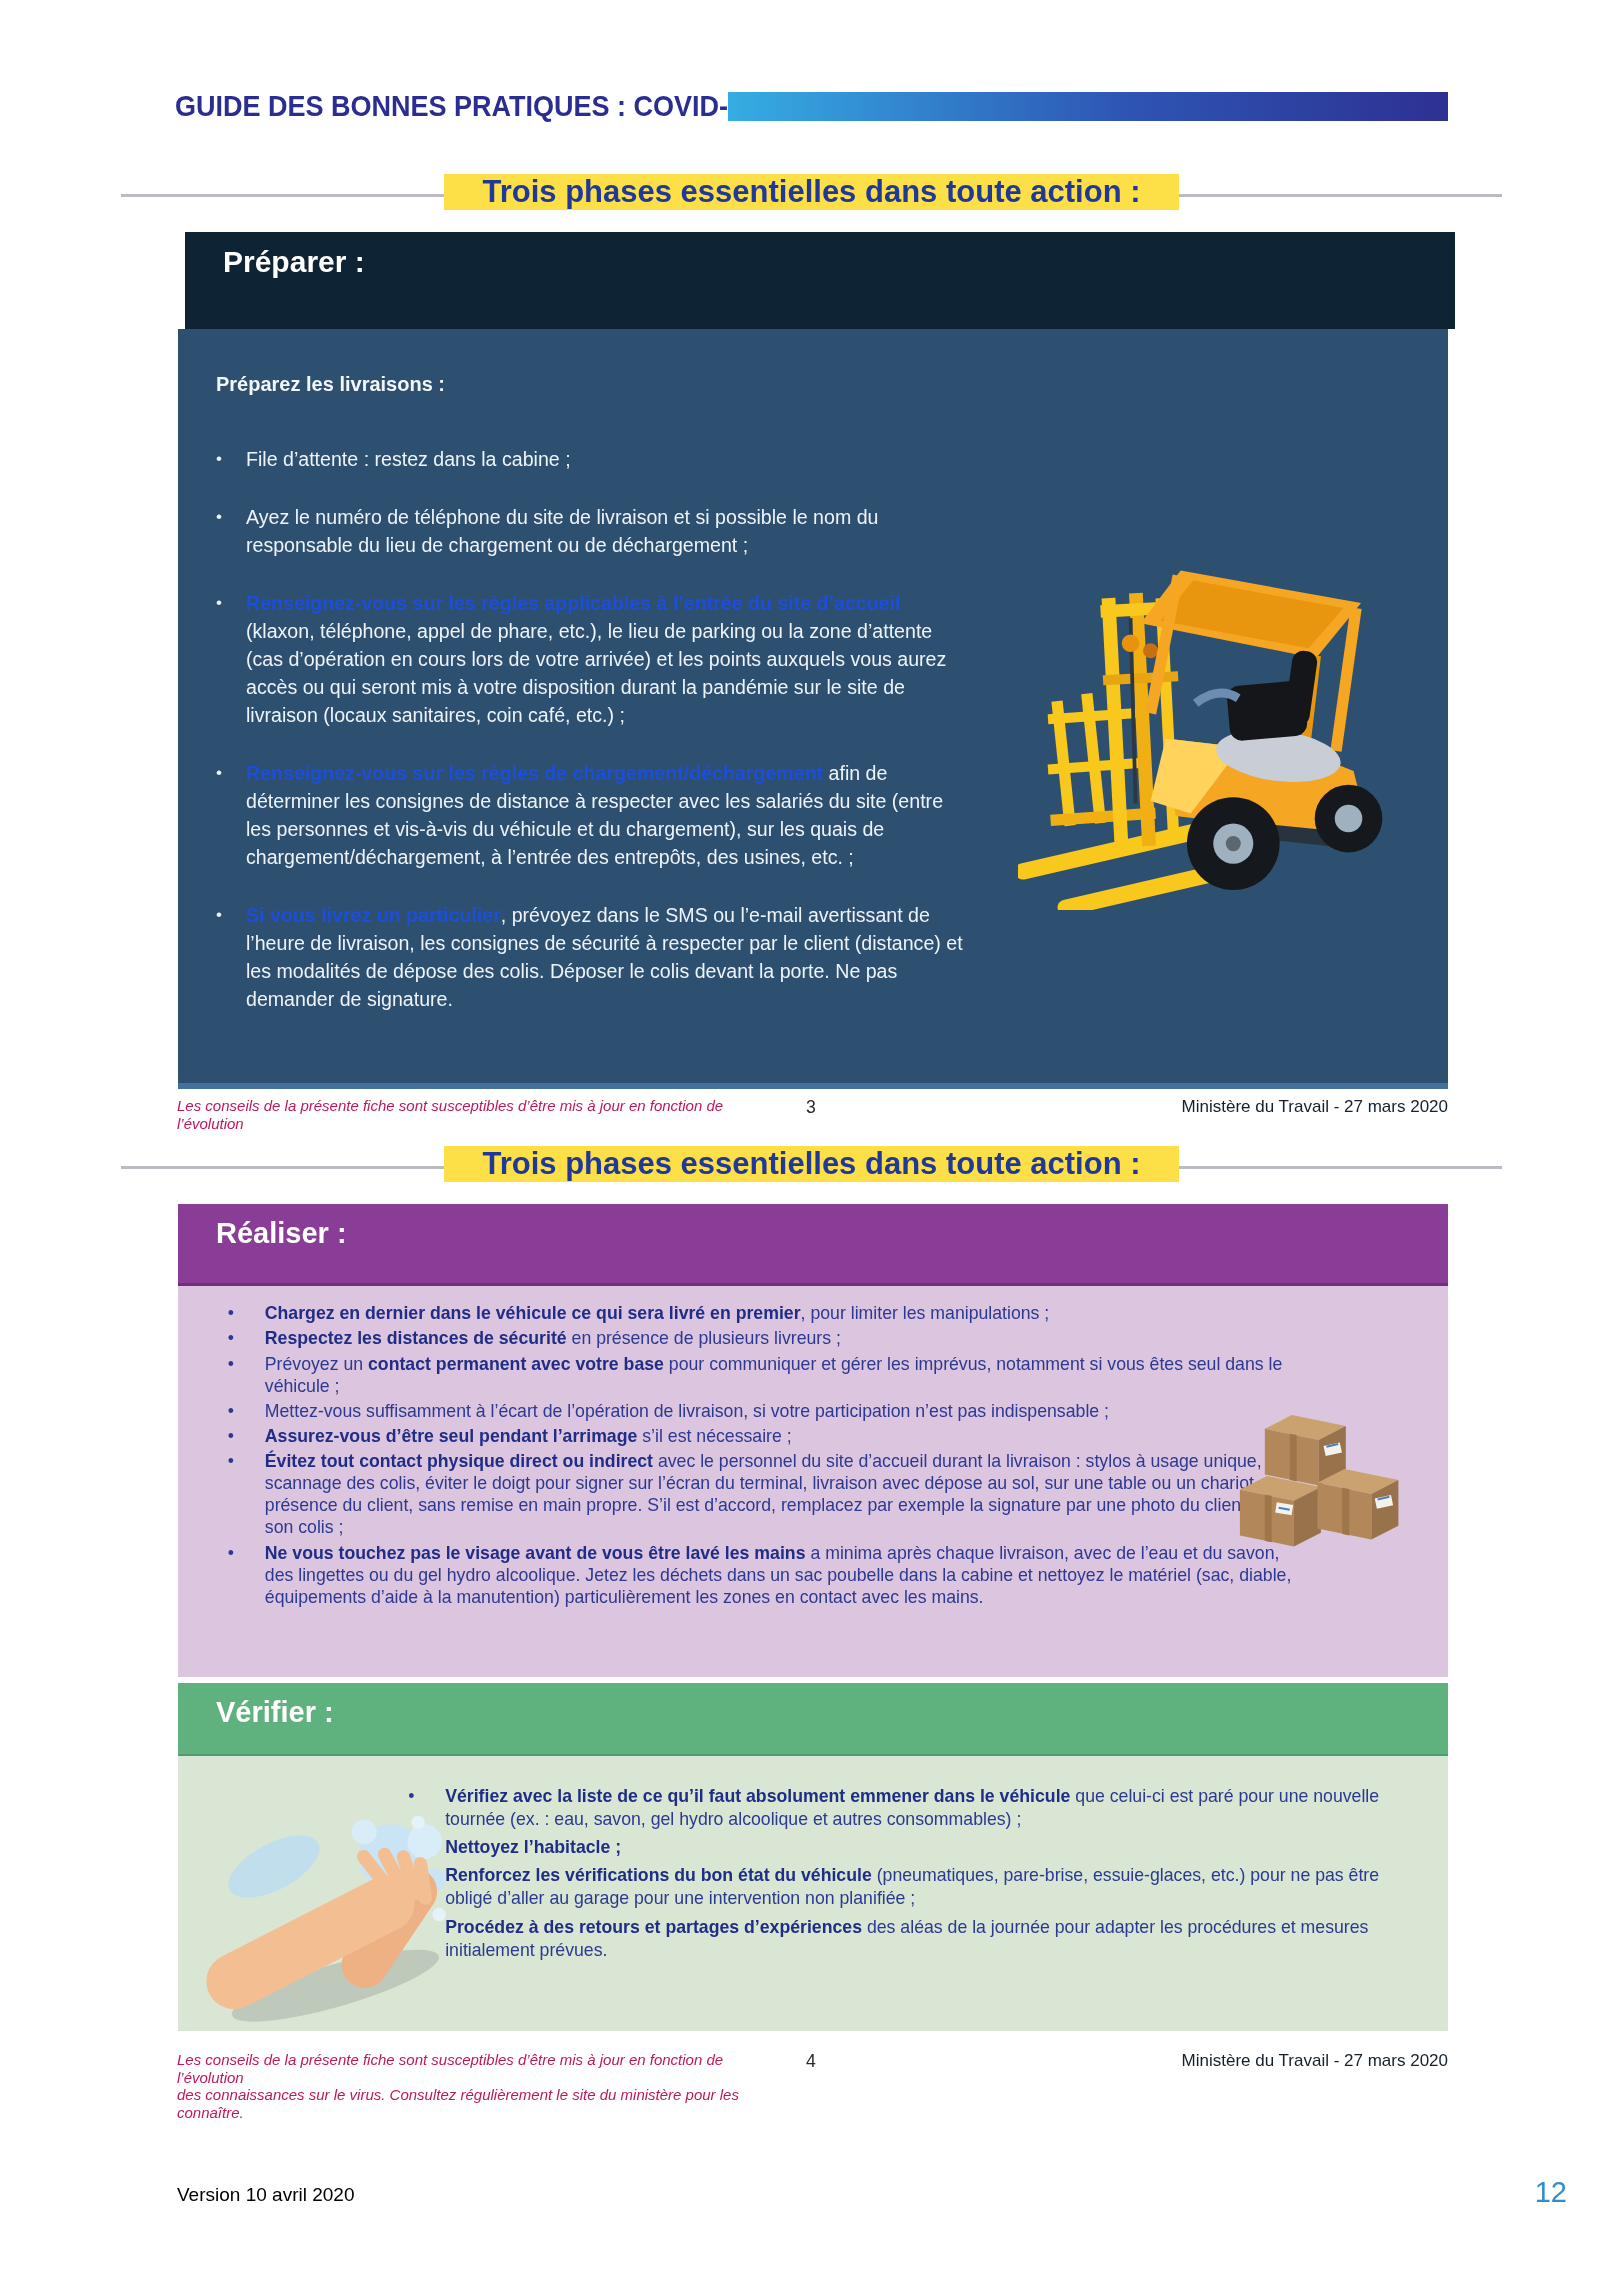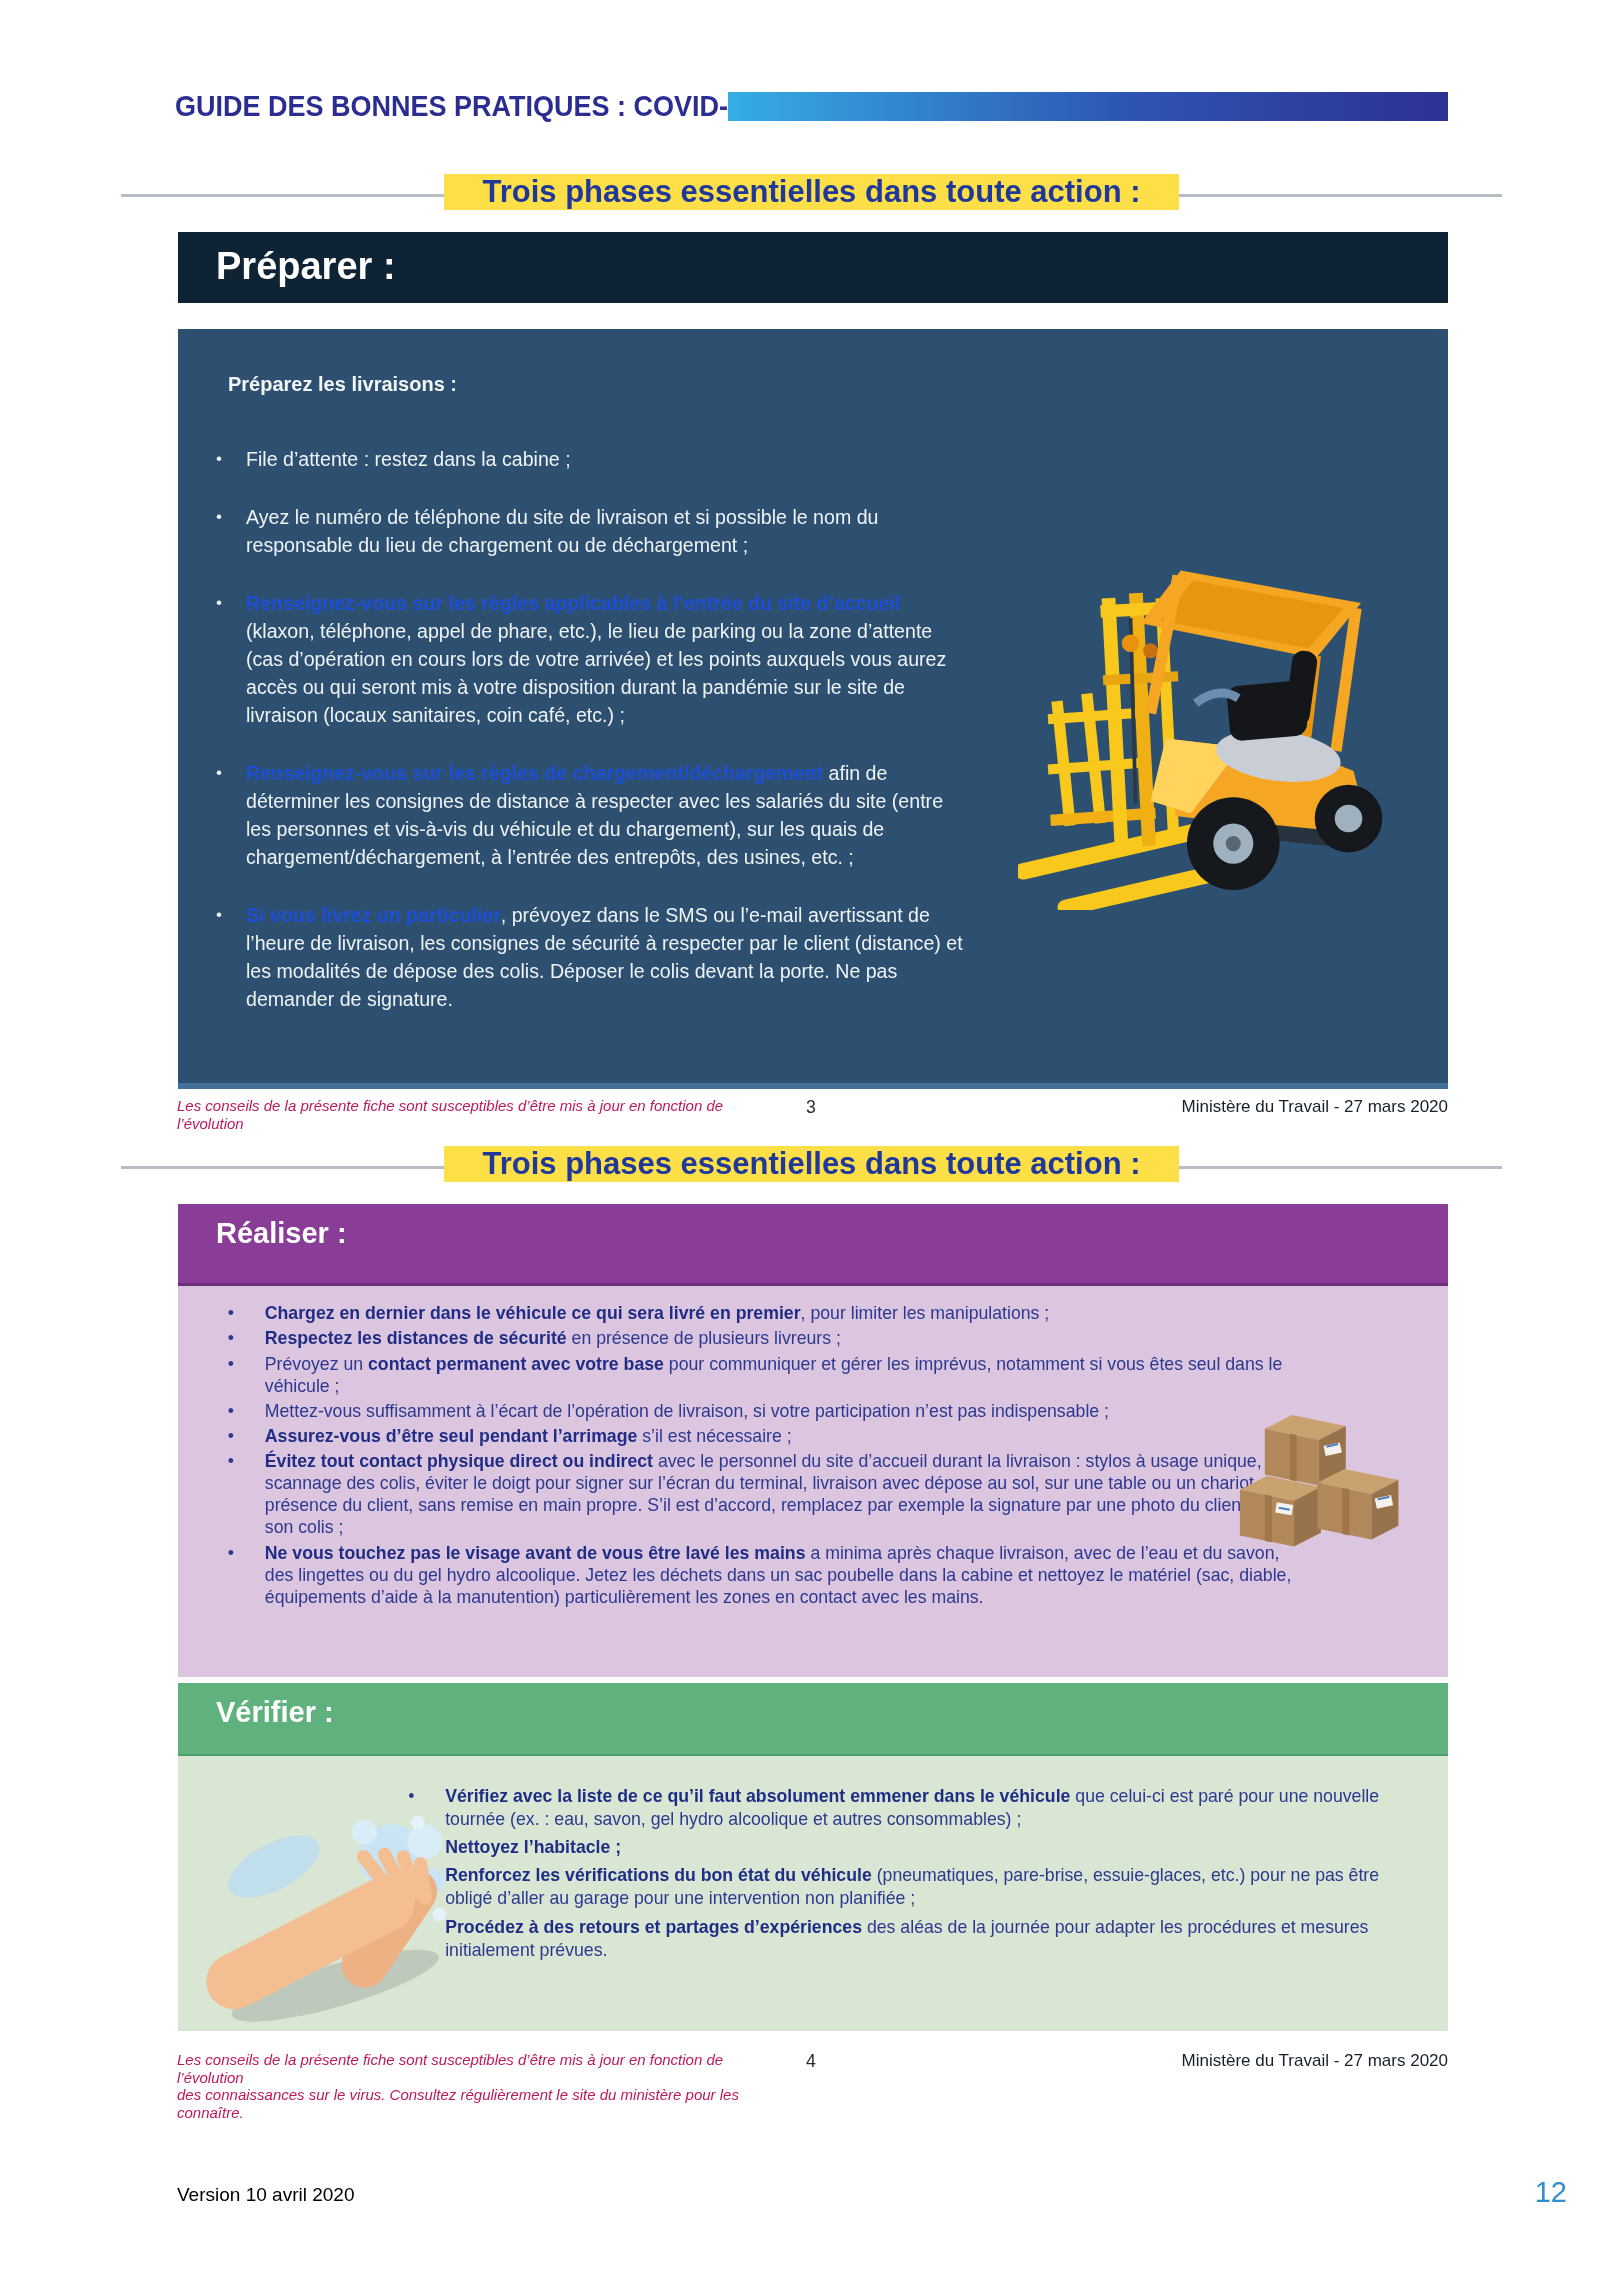--- a/index.html
+++ b/index.html
@@ -15,30 +15,30 @@
 
   
   .title-row{left:121px;width:1381px;height:42px;text-align:center;}
   .title-rule{position:absolute;left:0;right:0;top:19.6px;height:3.3px;background:#b9bcc2;}
   .title-text{position:relative;display:inline-block;background:#fde047;padding:0 38px;
               font-size:31px;font-weight:bold;color:#21389b;}
 
   
   .panel-hdr{left:178px;width:1270px;color:#ffffff;font-weight:bold;}
   .panel-hdr .ht{padding:13px 0 0 38px;display:block;}
-  .p1-hdr{top:232px;height:71px;background:#0e2334;font-size:38px;}
+  .p1-hdr{top:232px;height:97px;background:#0e2334;font-size:30px;margin-left:7px;}
   .p1-body{left:178px;top:329px;width:1270px;height:754px;background:#2e5070;
            border-bottom:6.5px solid #44719a;}
   .p2-hdr{top:1204px;height:79px;background:#8a3d96;font-size:29px;border-bottom:3.3px solid #6e2f7d;}
   .p2-body{left:178px;top:1286px;width:1270px;height:391px;background:#dcc5de;}
   .p3-hdr{top:1683px;height:71px;background:#5fb27e;font-size:29px;border-bottom:2.6px solid #4f9e70;}
   .p3-body{left:178px;top:1756px;width:1270px;height:275px;background:#d8e6d3;}
 
   
-  .p1-intro{left:228px;top:373px;font-size:20px;font-weight:bold;color:#f4f7fa;}
+  .p1-intro{left:216px;top:373px;font-size:20px;font-weight:bold;color:#f4f7fa;}
   #list-prep{left:216px;top:445px;width:750px;color:#eef3f8;font-size:19.6px;line-height:28px;}
   #list-prep .li{display:flex;margin-bottom:30px;}
   #list-prep .blt{flex:none;width:30px;font-size:17px;}
   #list-prep b{color:#1d4ed8;}
 
   
   #list-real{left:216px;top:1302px;width:1084px;color:#2b3990;font-size:17.7px;line-height:22px;}
   #list-real .li{display:flex;margin-bottom:3.3px;}
   #list-real .blt{flex:none;width:37px;text-align:left;padding-left:11.8px;}
   #list-real b{color:#1f2d86;}

